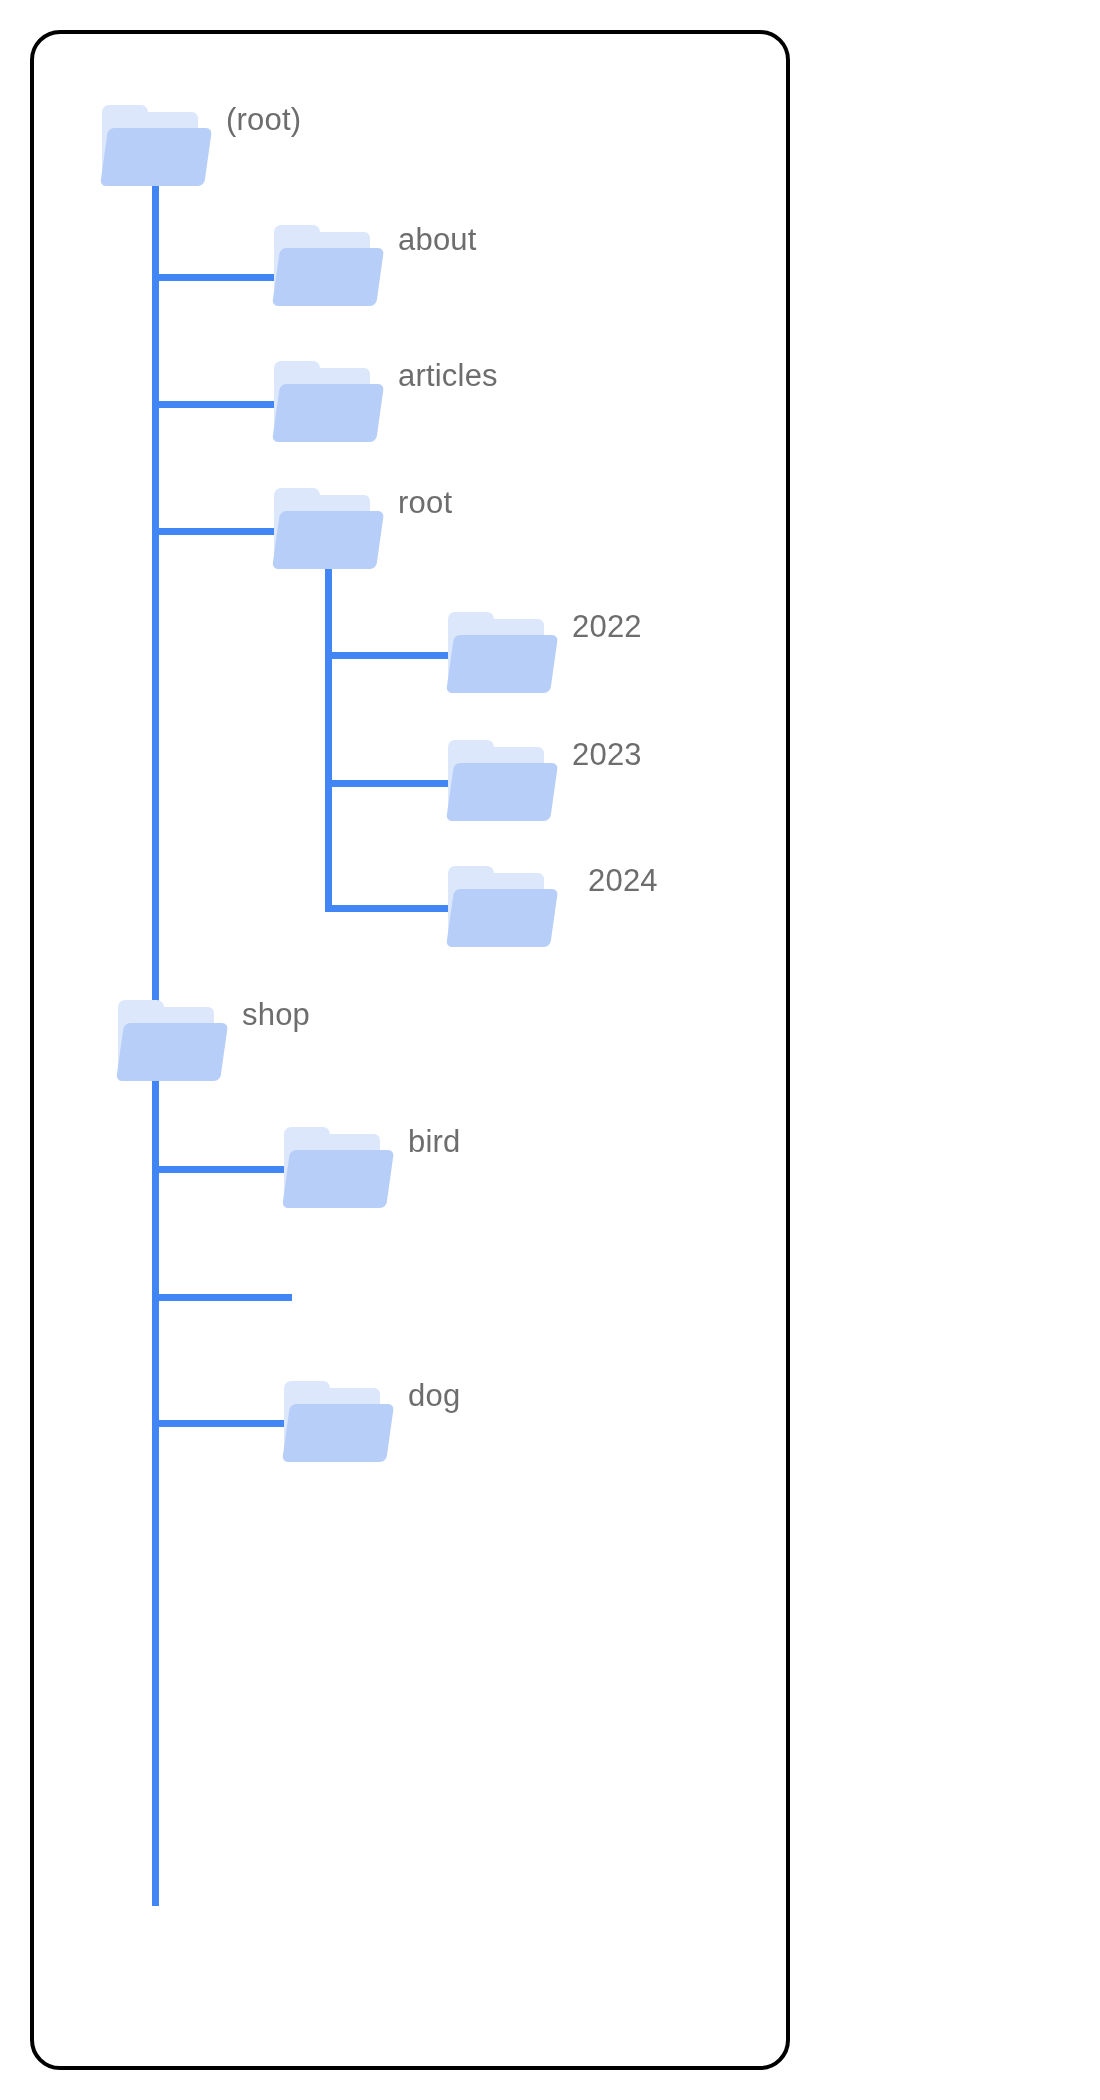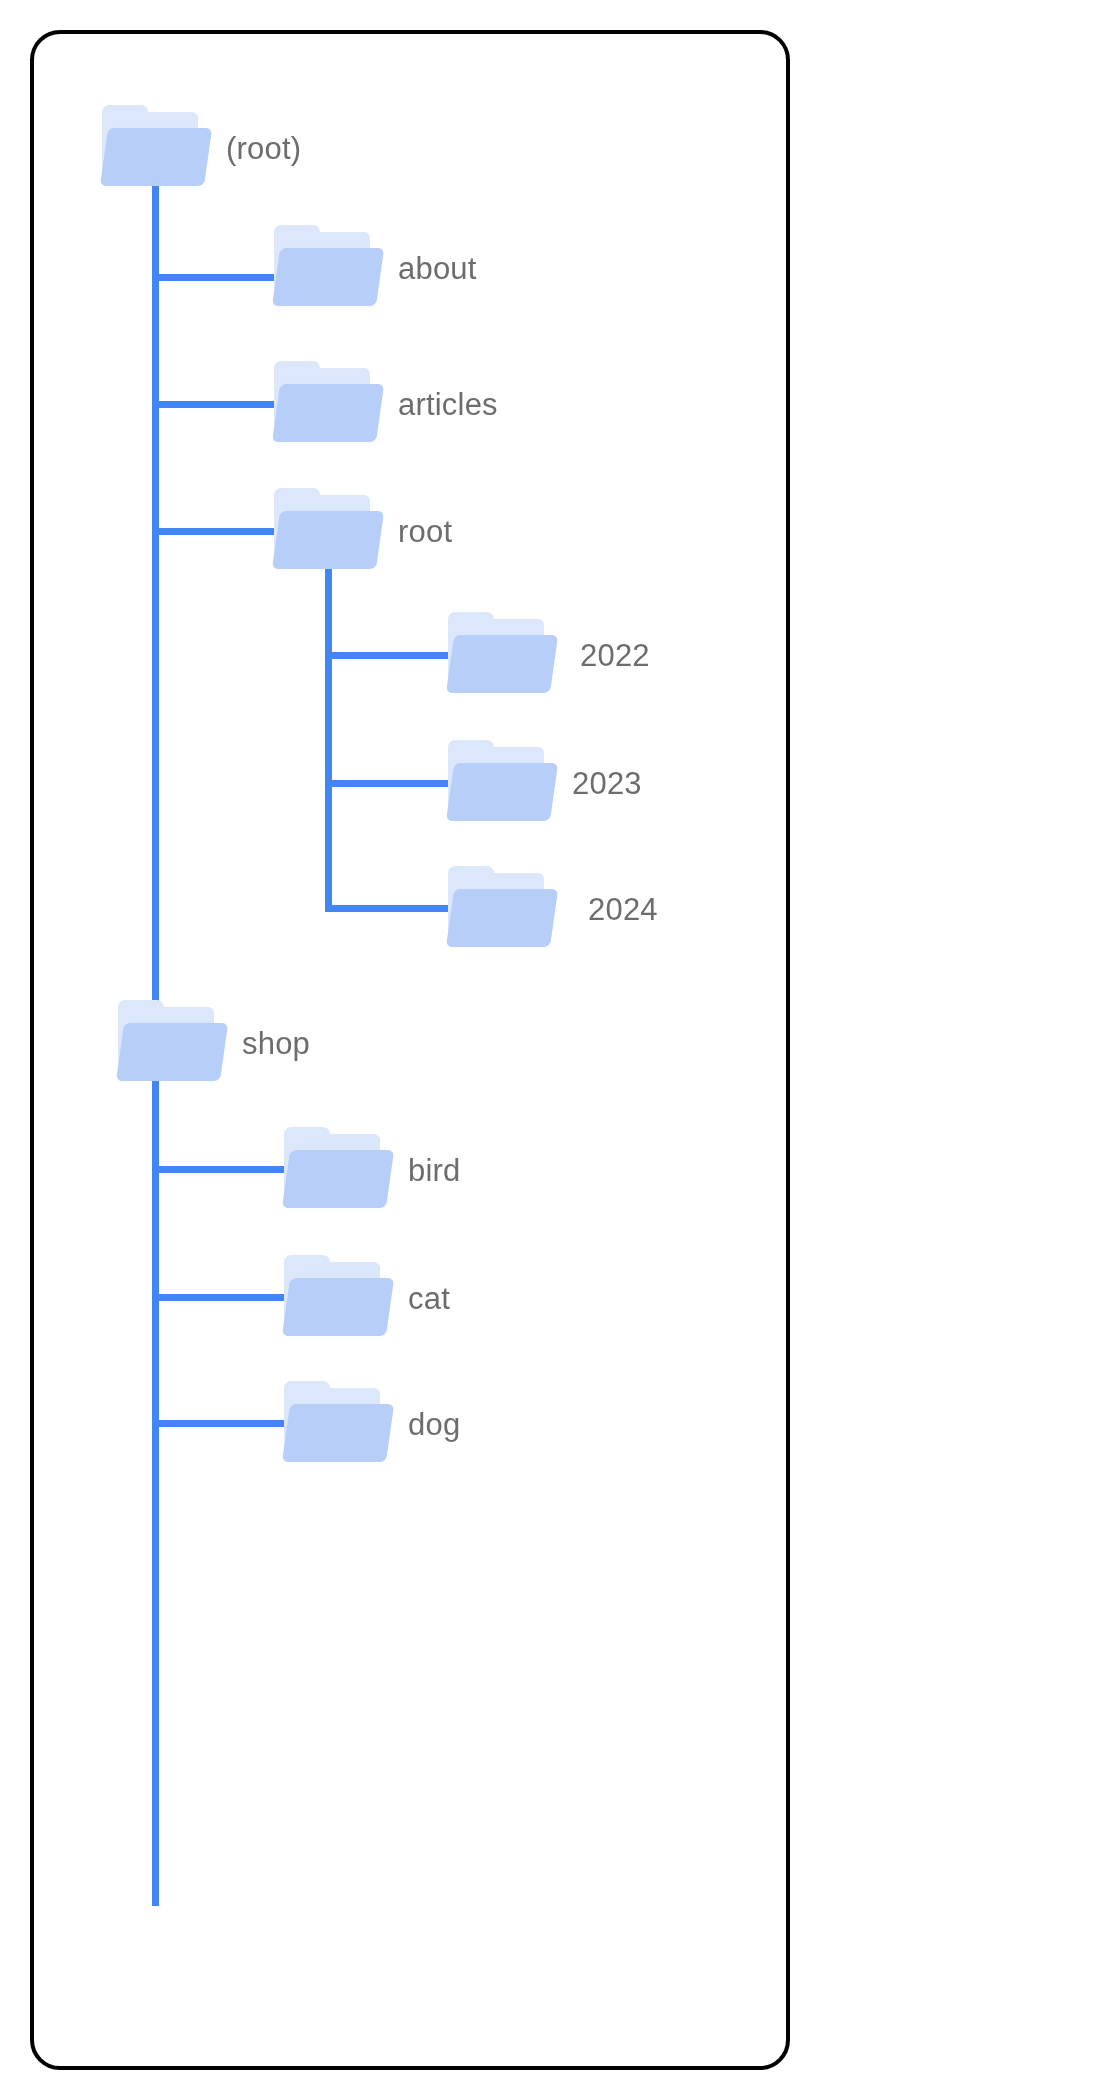--- a/index.html
+++ b/index.html
@@ -55,21 +55,21 @@
     position: absolute;
     height: 7px;
     background: #4285f4;
     border-radius: 0;
   }
 
   
   .node {
     position: absolute;
     display: flex;
-    align-items: center;
+    align-items: flex-start;
     white-space: nowrap;
   }
 
   .folder-icon {
     position: relative;
     width: 108px;
     height: 88px;
     flex: 0 0 auto;
   }
   .folder-icon .fi-back {
@@ -169,21 +169,21 @@
 
     <div class="node" style="left:272px; top:487px;">
       <span class="folder-icon">
         <span class="fi-tab"></span>
           <span class="fi-back"></span>
           <span class="fi-front"></span>
       </span>
       <span class="node-label">root</span>
     </div>
 
-    <div class="node" style="left:446px; top:611px;gap:8px;">
+    <div class="node" style="left:446px; top:611px;">
       <span class="folder-icon">
         <span class="fi-tab"></span>
           <span class="fi-back"></span>
           <span class="fi-front"></span>
       </span>
       <span class="node-label">2022</span>
     </div>
 
     <div class="node" style="left:446px; top:739px;">
       <span class="folder-icon">
@@ -214,28 +214,20 @@
 
     <div class="node" style="left:282px; top:1126px;">
       <span class="folder-icon">
         <span class="fi-tab"></span>
           <span class="fi-back"></span>
           <span class="fi-front"></span>
       </span>
       <span class="node-label">bird</span>
     </div>
 
-    <div class="node" style="left:282px; top:1254px;">
-      <span class="folder-icon">
-        <span class="fi-tab"></span>
-          <span class="fi-back"></span>
-          <span class="fi-front"></span>
-      </span>
-      <span class="node-label">cat</span>
-    </div>
 
     <div class="node" style="left:282px; top:1380px;">
       <span class="folder-icon">
         <span class="fi-tab"></span>
           <span class="fi-back"></span>
           <span class="fi-front"></span>
       </span>
       <span class="node-label">dog</span>
     </div>
 

